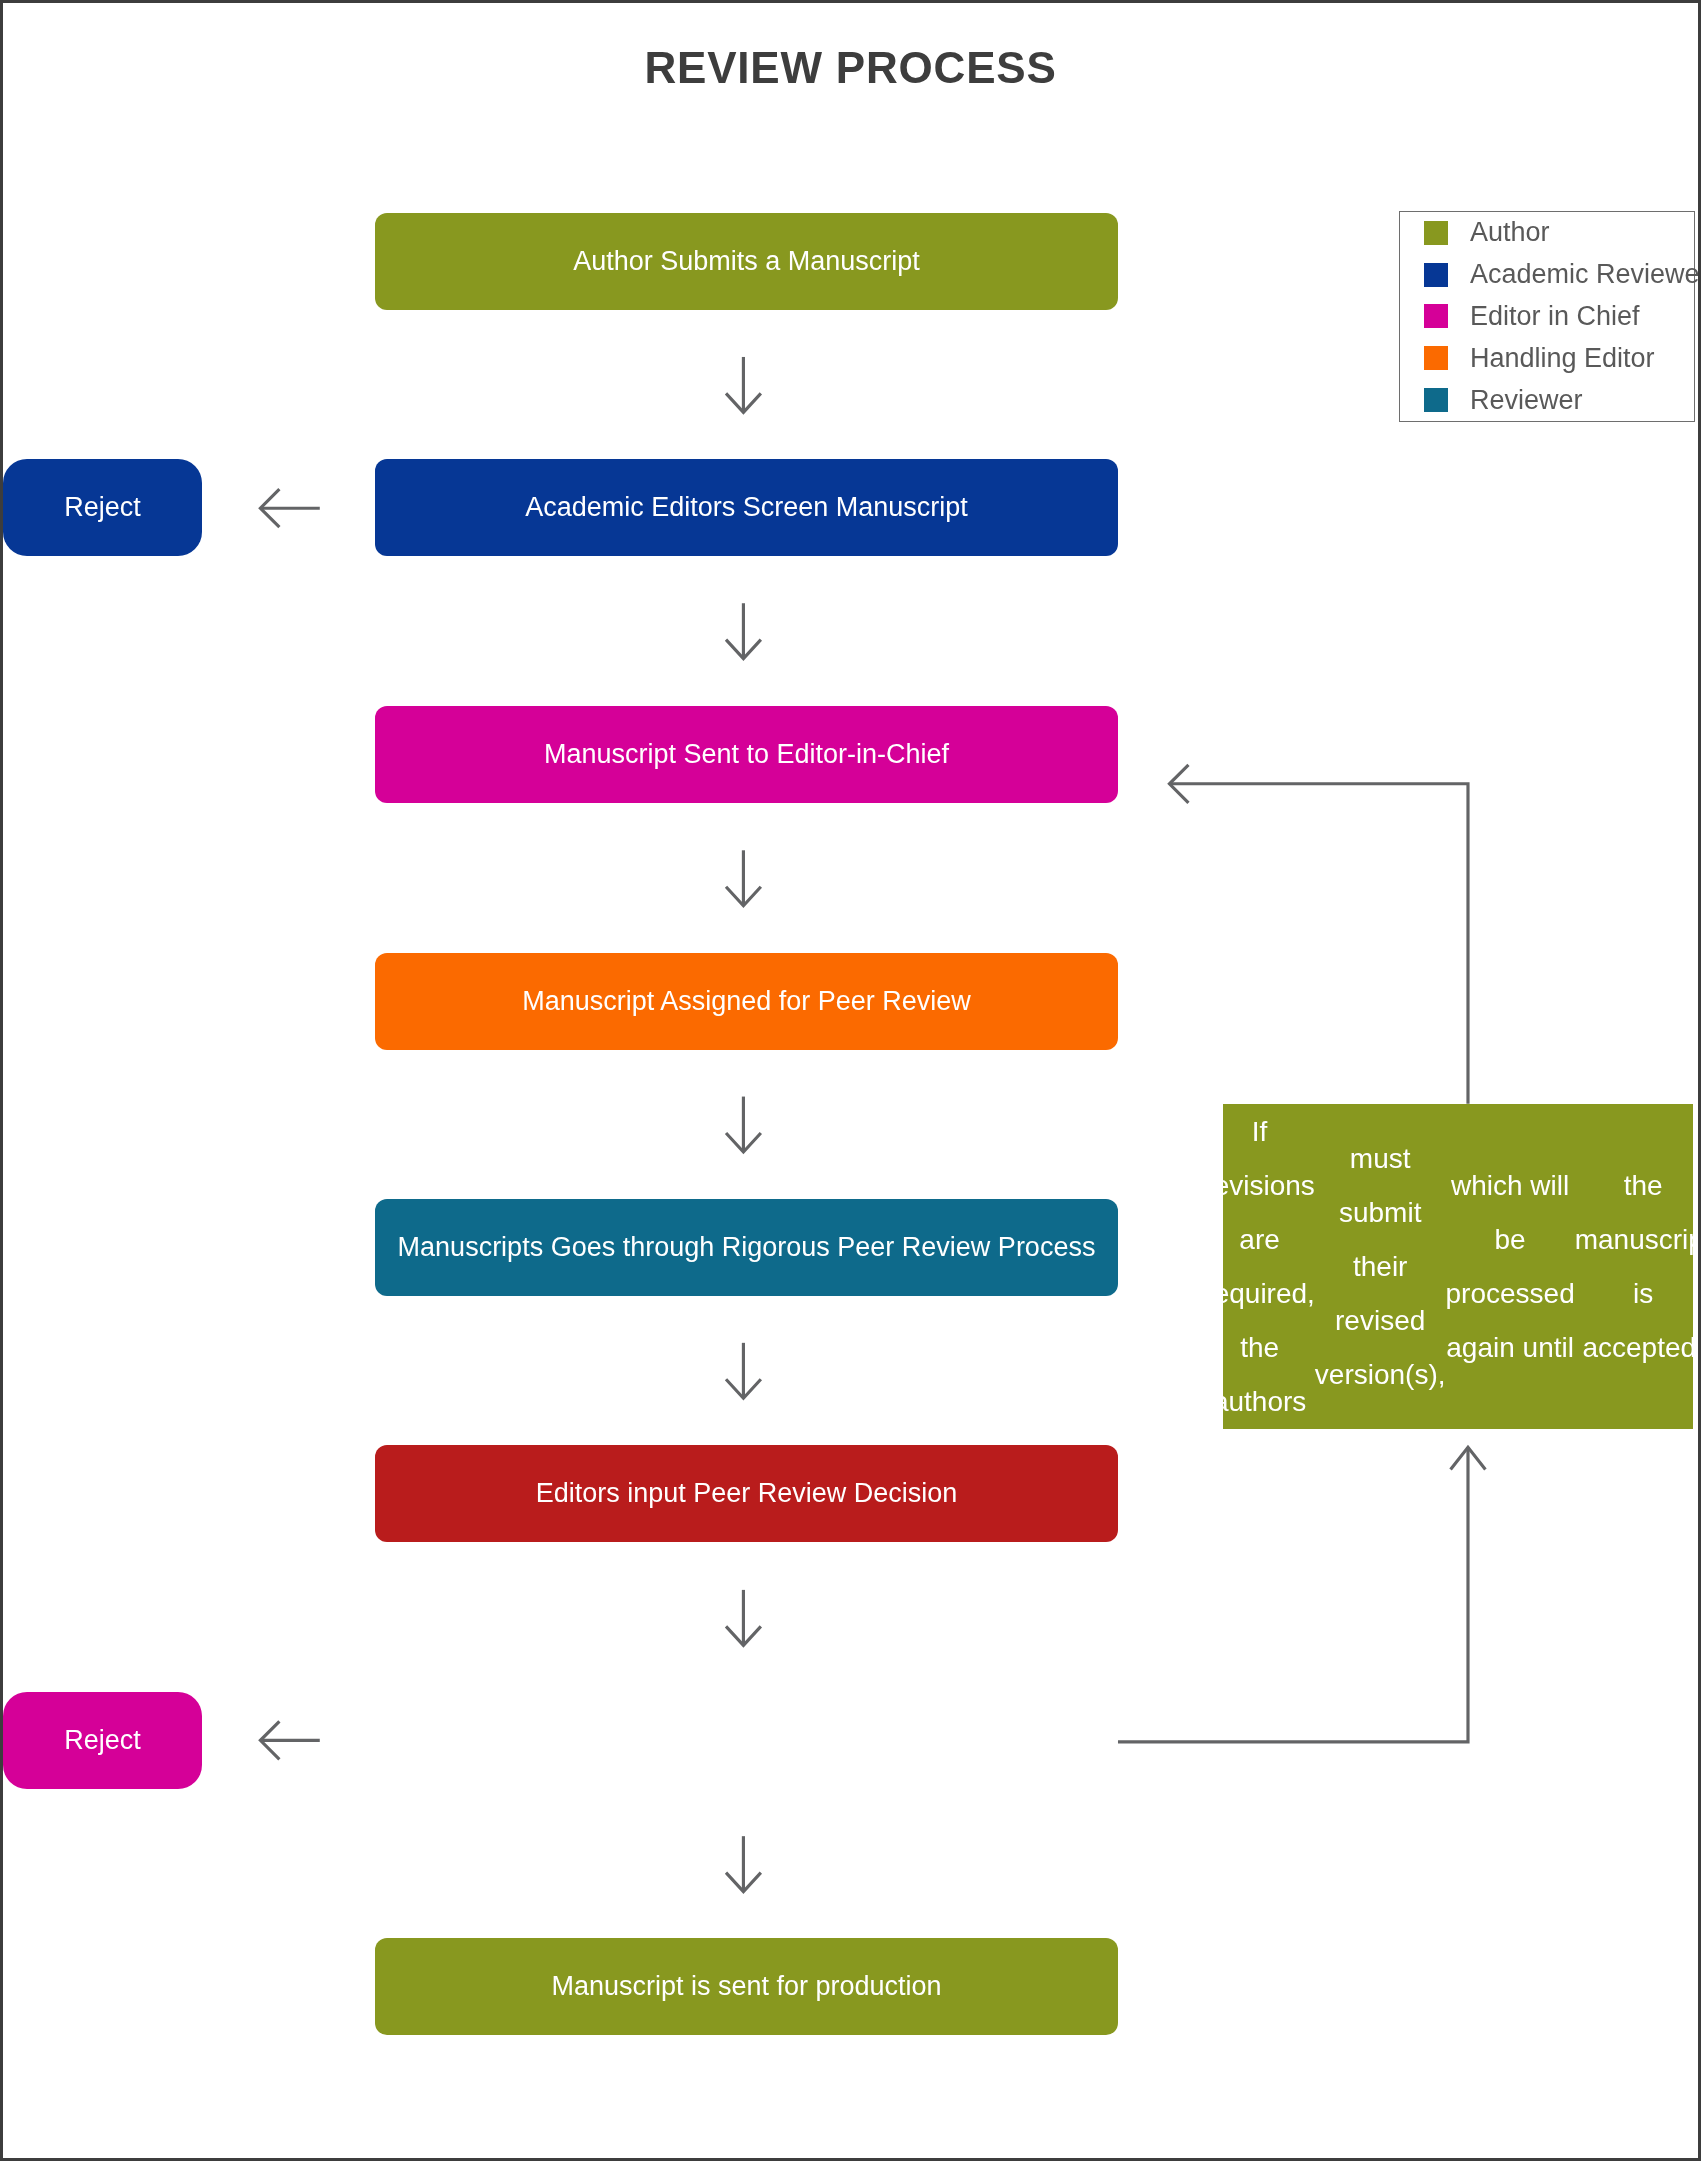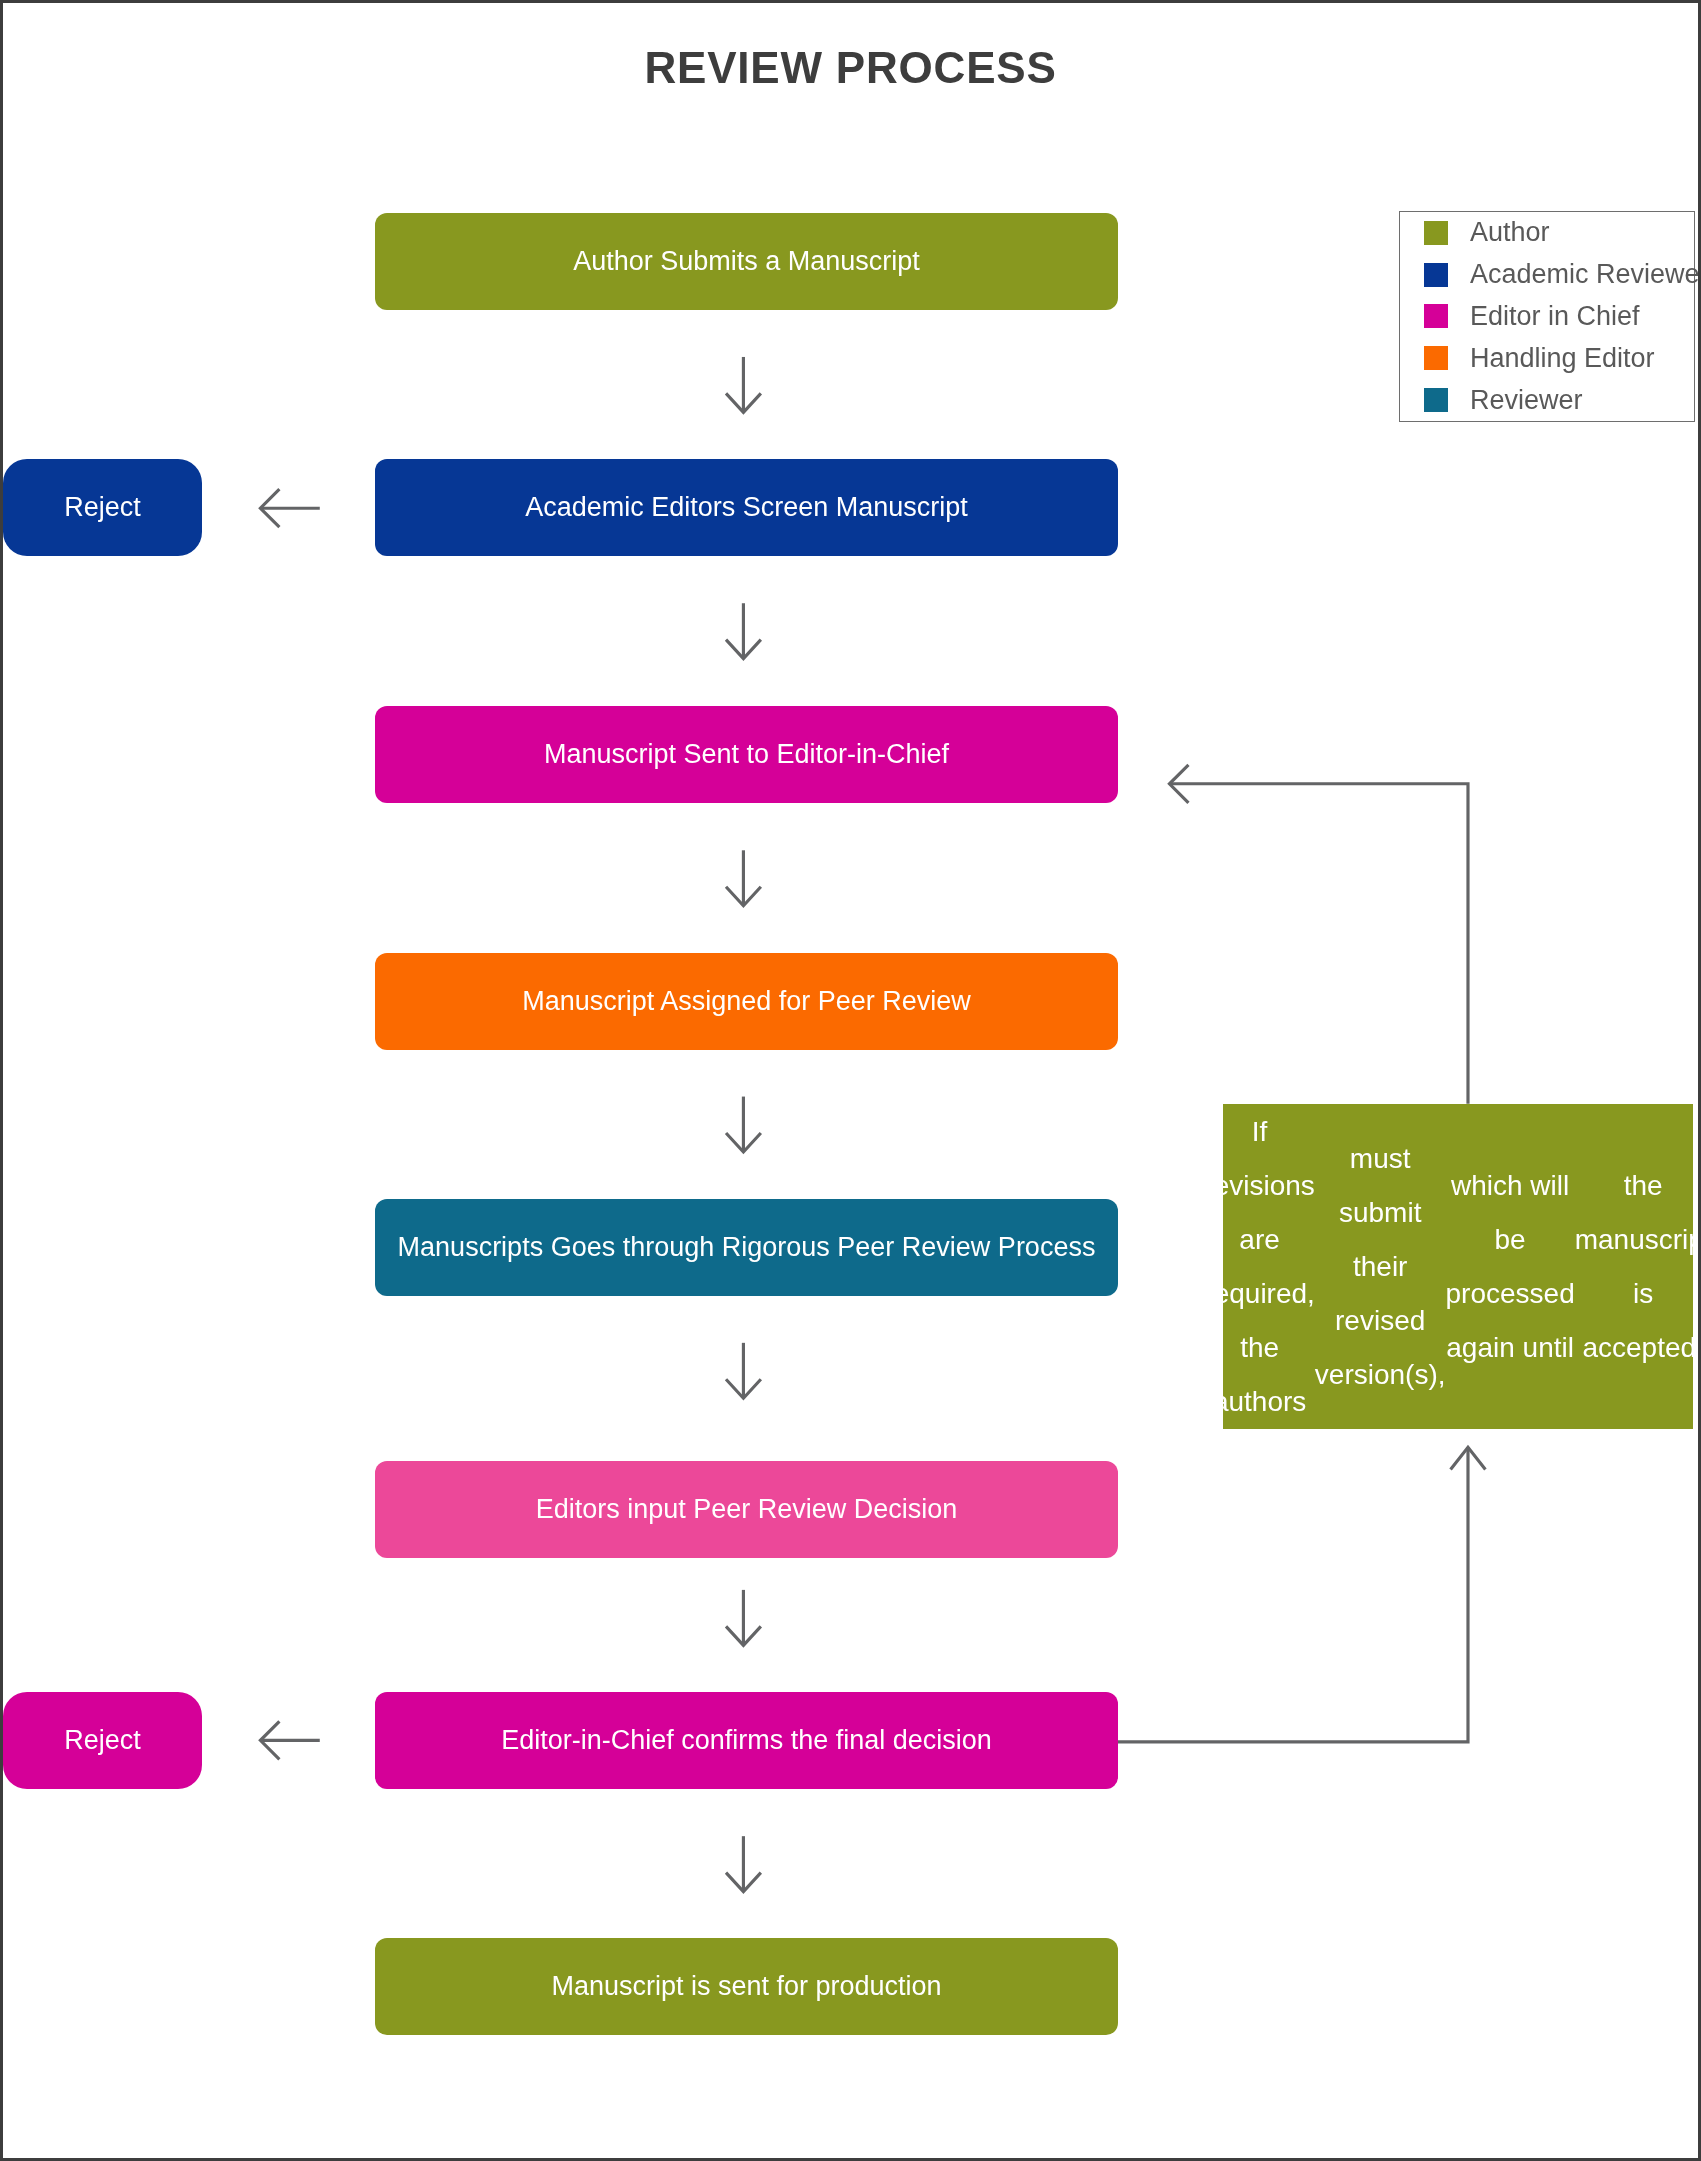--- a/index.html
+++ b/index.html
@@ -97,22 +97,21 @@
       <path d="M1408 2196 L1850 2196 L1850 1824"></path>
       <path d="M1828 1852 L1850 1824 L1872 1852"></path>
     </g>
   </svg>
 
   <div class="step s1" style="background-color: rgb(136, 152, 31);">Author Submits a Manuscript</div>
   <div class="step s2" style="background-color: rgb(6, 55, 149);">Academic Editors Screen Manuscript</div>
   <div class="step s3" style="background-color: rgb(213, 0, 152);">Manuscript Sent to Editor-in-Chief</div>
   <div class="step s4" style="background-color: rgb(251, 106, 0);">Manuscript Assigned for Peer Review</div>
   <div class="step s5" style="background-color: rgb(14, 106, 139);">Manuscripts Goes through Rigorous Peer Review Process</div>
-  <div class="step s6" style="background-color: #ec4899; margin-top: 16px;">Editors input Peer Review Decision</div>
-  <div class="step s7" style="background-color: rgb(213, 0, 152);">Editor-in-Chief confirms the final decision</div>
+  <div class="step s6" style="background-color: #b91c1c;">Editors input Peer Review Decision</div>
   <div class="step s8" style="background-color: rgb(136, 152, 31);">Manuscript is sent for production</div>
 
   <div class="reject rj1" style="background-color: rgb(6, 55, 149);">Reject</div>
   <div class="reject rj2" style="background-color: rgb(213, 0, 152);">Reject</div>
 
   <div class="legend">
     <div class="legend-row">
       <span class="swatch" style="background-color: rgb(136, 152, 31);"></span>
       <span class="legend-label">Author</span>
     </div>

